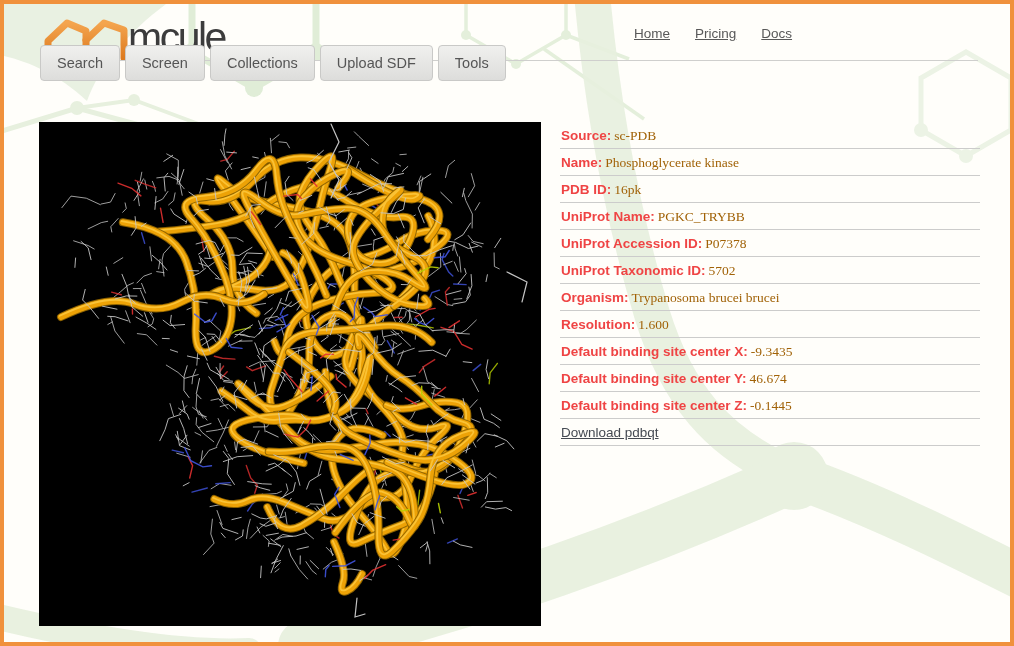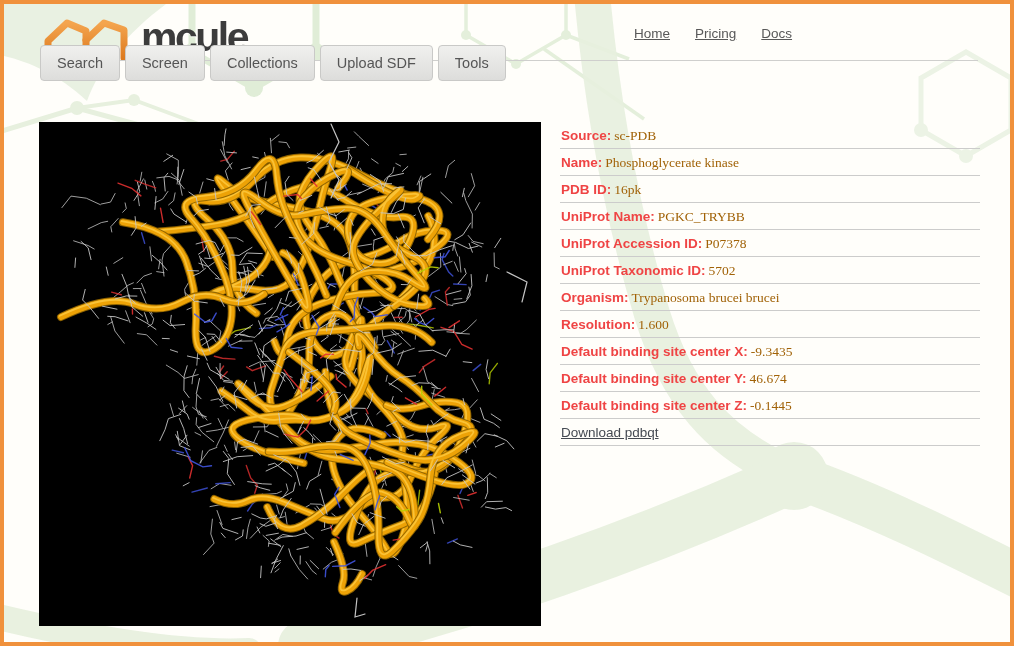--- a/index.html
+++ b/index.html
@@ -9,24 +9,23 @@
     position:relative; width:1014px; height:646px;
     border:4px solid var(--accent-orange,#f0913c);
     background:var(--page-bg,#fffefa);
     overflow:hidden;
   }
   .pattern { position:absolute; left:0; top:0; width:1006px; height:638px; z-index:0; }
 
   
   .logo { position:absolute; left:36px; top:6px; z-index:2; display:flex; align-items:flex-end; }
   .logo-text {
-    font-size:41px; font-weight:bold; color:#3c3c3c; letter-spacing:-2.5px;
+    font-size:41px; font-weight:normal; color:#3c3c3c; letter-spacing:-2.5px;
     line-height:46px; margin-left:-6px;
     text-shadow:0 1px 0 rgba(255,255,255,.7);
-    padding-left:13px;
   }
   .topnav { position:absolute; left:630px; top:22px; z-index:2; display:flex; gap:25px; }
   .topnav a { font-size:13.5px; color:#585858; text-decoration:underline; cursor:pointer; }
   .userbox {
     position:absolute; left:820px; top:12px; width:156px; height:35px; z-index:2;
     background:linear-gradient(#f1f1f0,#e4e4e2);
     border:1px solid #c6c6c4; border-radius:7px;
     display:flex; align-items:center; justify-content:center; gap:26px;
   }
   .userbox a { font-size:13.5px; color:#555; text-decoration:underline; cursor:pointer; }

